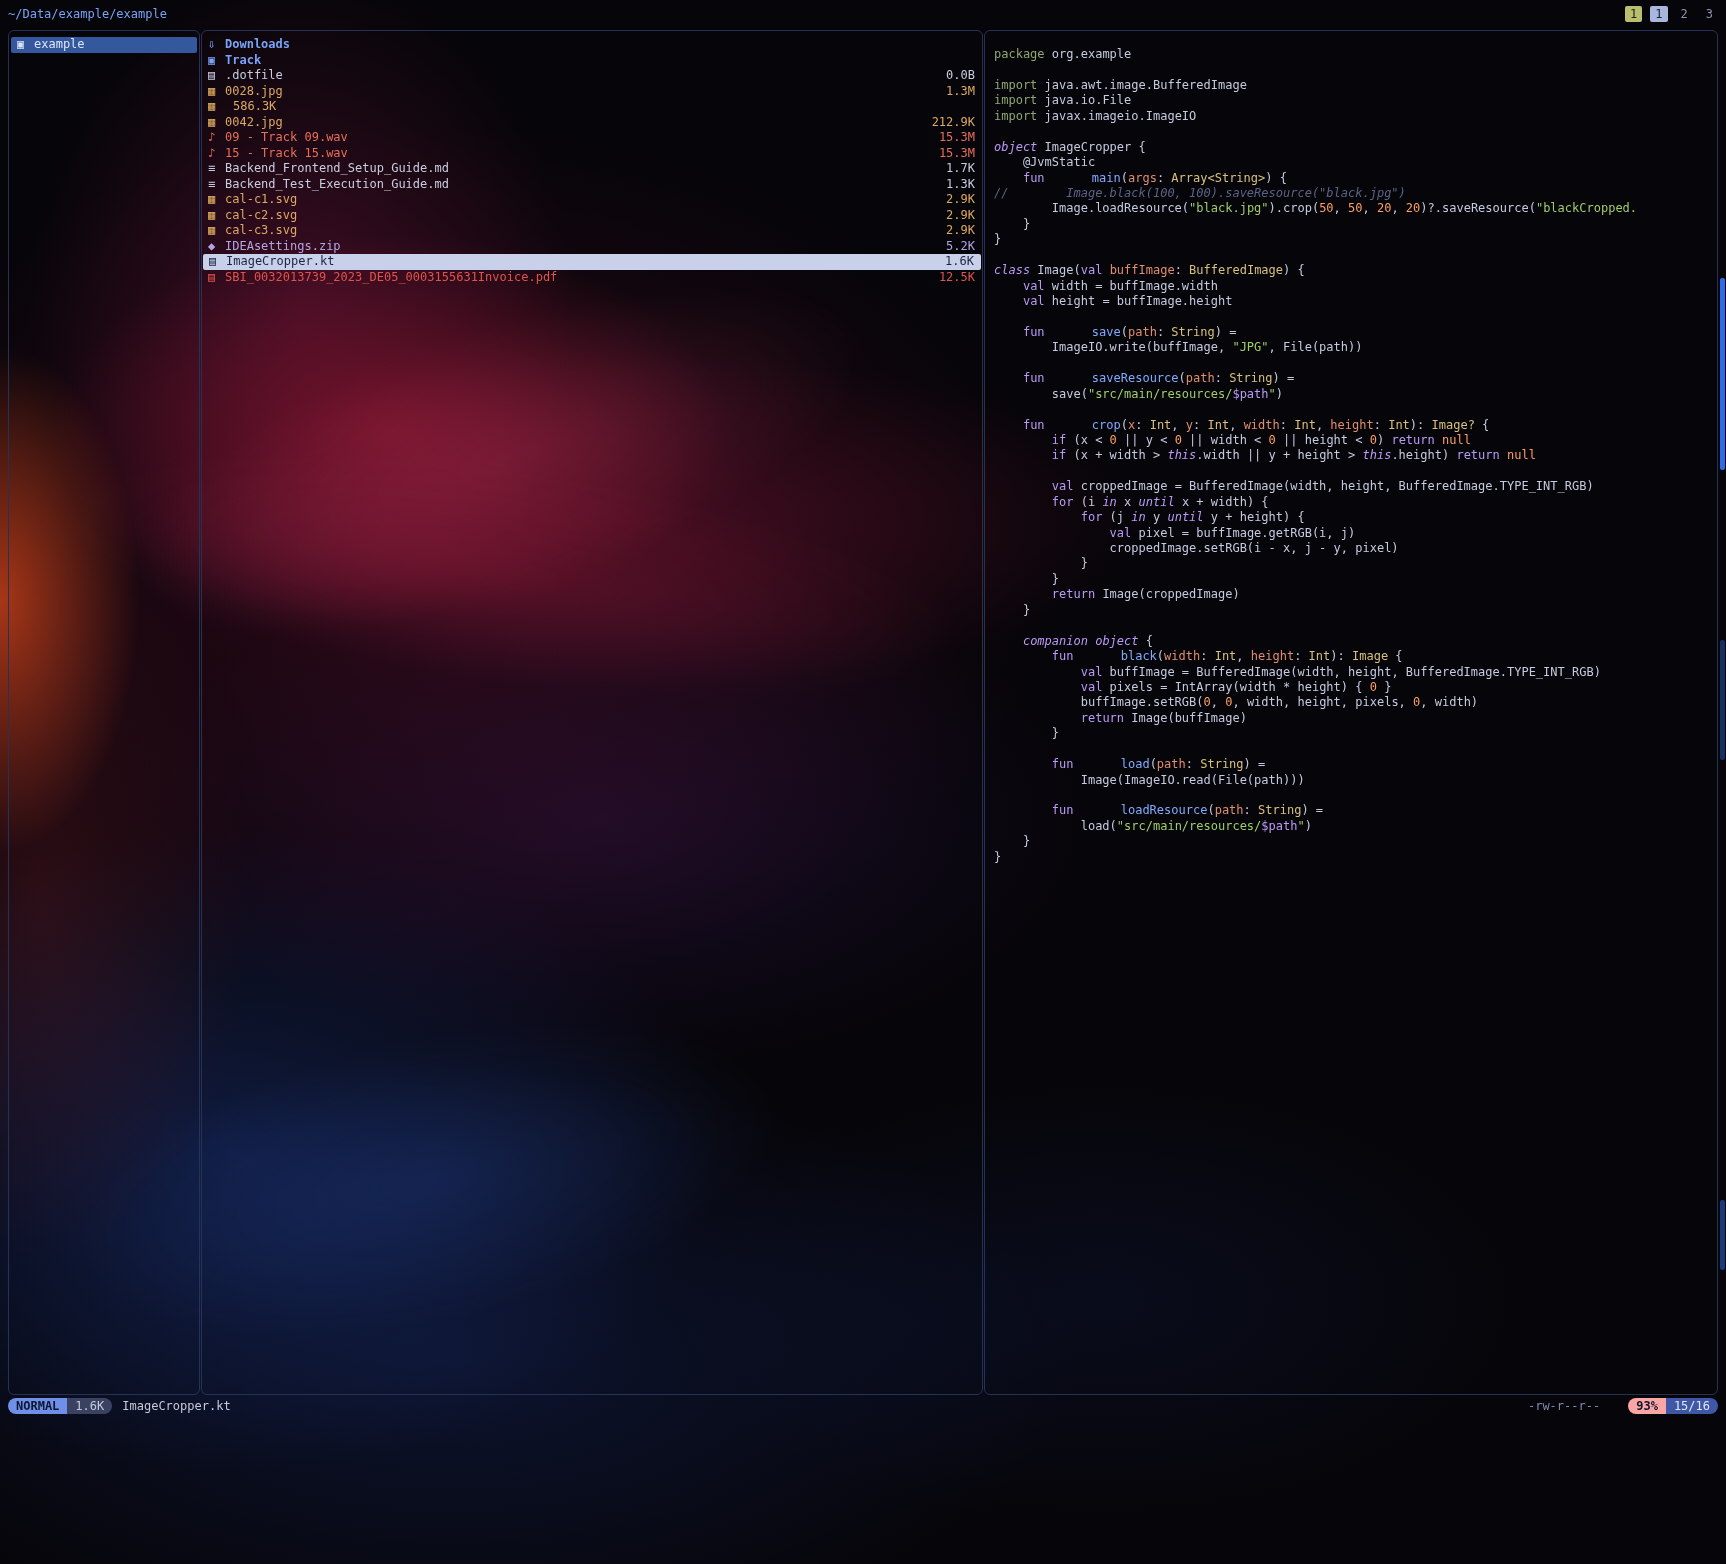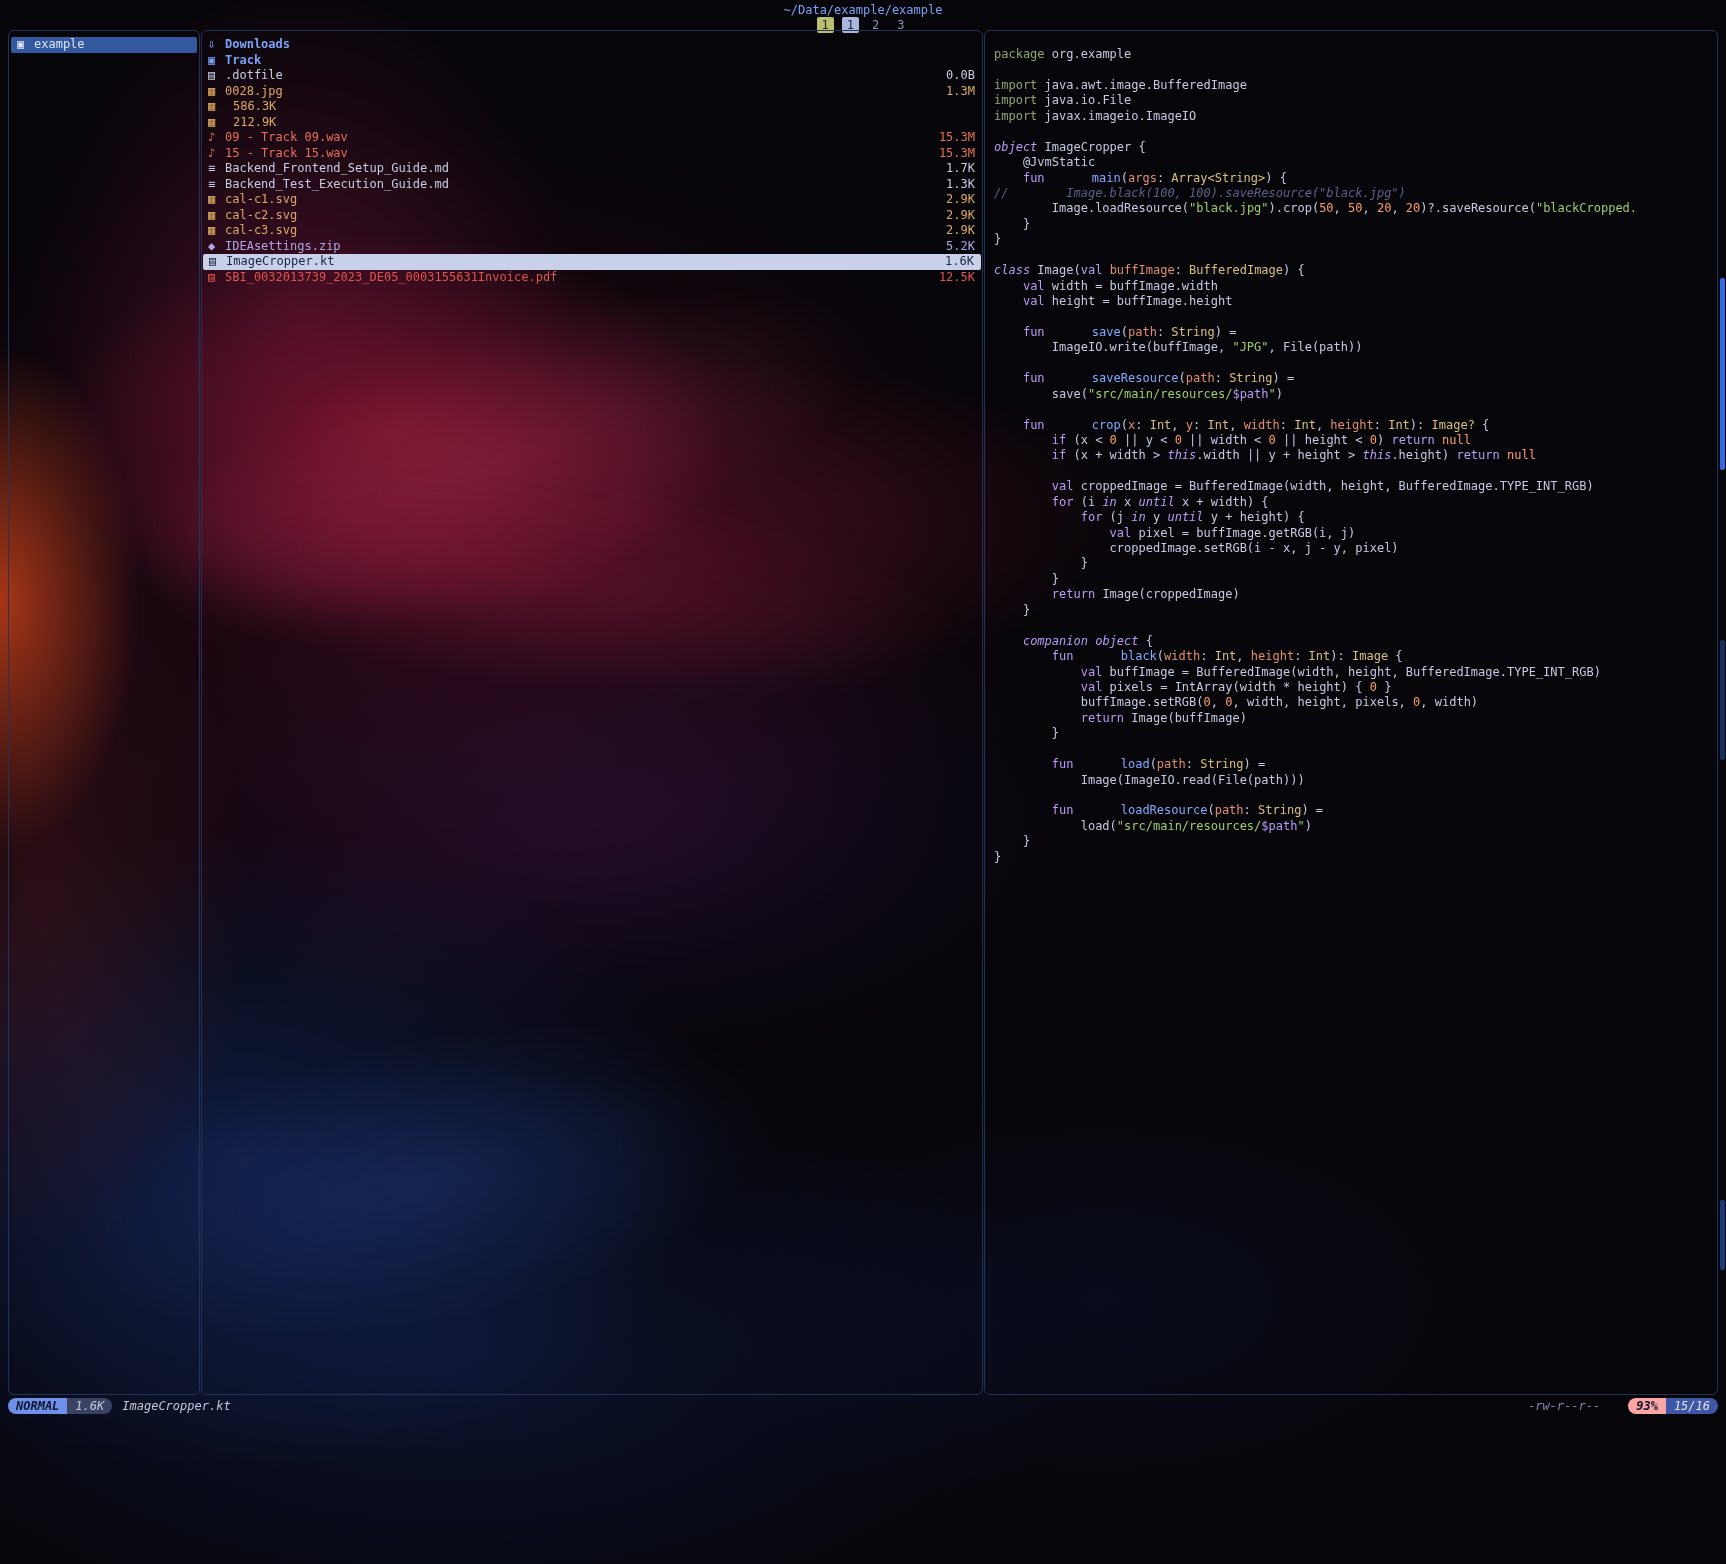--- a/index.html
+++ b/index.html
@@ -20,21 +20,21 @@
       #060509;}
   .swirl{position:absolute;filter:blur(7px);pointer-events:none;}
   .swirl1{left:120px;top:330px;width:760px;height:260px;transform:rotate(-18deg);
     background:radial-gradient(closest-side, rgba(195,55,95,0.26), transparent);}
   .swirl2{left:50px;top:470px;width:920px;height:210px;transform:rotate(8deg);
     background:radial-gradient(closest-side, rgba(155,28,62,0.30), transparent);}
   .swirl3{left:70px;top:1040px;width:720px;height:280px;transform:rotate(-12deg);
     background:radial-gradient(closest-side, rgba(45,85,185,0.22), transparent);}
   
   .topbar{position:absolute;left:8px;right:8px;top:3px;height:22px;display:flex;
-    justify-content:space-between;align-items:center;flex-direction:column;}
+    justify-content:space-between;align-items:center;}
   .path{color:#7aa2f7;}
   .tabs{display:flex;gap:8px;align-items:center;}
   .tab{padding:0 5px;border-radius:2px;line-height:16px;}
   .tab.active-alt{background:#b9bf6f;color:#23260f;}
   .tab.active{background:#a9b6dd;color:#16203c;}
   .tab.plain{color:#8b93ad;}
   .panes{position:absolute;left:8px;top:30px;width:1710px;height:1365px;display:flex;gap:1px;}
   .pane{border:1px solid #263255;border-radius:6px;box-sizing:border-box;overflow:hidden;}
   .pane-parent{width:192px;padding:6px 0;}
   .pane-files{width:782px;padding:6px 0;}
@@ -55,21 +55,21 @@
   .prow{background:#33589e;color:#dde4fb;margin:0 2px;border-radius:2px;}
   
   .cline{height:15.45px;line-height:15.45px;white-space:pre;}
   .tk-p{color:#c5cae0;} .tk-pk{color:#8fa772;} .tk-kw{color:#bb9af7;}
   .tk-kwi{color:#bb9af7;font-style:italic;} .tk-fn{color:#82aaff;margin-left:40px;}
   .tk-pr{color:#e08e6d;} .tk-ty{color:#d8c07c;} .tk-st{color:#9ece6a;}
   .tk-nu{color:#ff9e64;} .tk-nul{color:#ff9e64;}
   .tk-cm{color:#5b6387;font-style:italic;} .tk-itp{color:#bb9af7;}
   
   .statusbar{position:absolute;left:8px;right:8px;top:1397px;height:17px;display:flex;
-    justify-content:space-between;align-items:center;font-style:italic;}
+    justify-content:space-between;align-items:center;}
   .sb-left,.sb-right{display:flex;align-items:center;}
   .chip{padding:0 8px;line-height:16px;}
   .chip-mode{background:#6f8fe8;color:#0e1630;font-weight:bold;border-radius:8px 0 0 8px;}
   .chip-size{background:#3a4262;color:#c5cada;border-radius:0 8px 8px 0;}
   .sb-filename{margin-left:10px;color:#c5cada;}
   .sb-perms{color:#7f8ab0;margin-right:28px;}
   .chip-percent{background:#fca5a5;color:#0e1630;font-weight:bold;border-radius:8px 0 0 8px;}
   .chip-pos{background:#3e57a6;color:#e2e7f7;border-radius:0 8px 8px 0;}
   
   .scrollbar-seg{position:absolute;right:1px;width:5px;border-radius:2px;}
@@ -101,21 +101,21 @@
       <span class="ficon">▣</span>
       <span class="fname">example</span>
     </div>
   </section>
   <section class="pane pane-files" id="file-list">
       <div class="frow type-folder"><span class="ficon">⇩</span><span class="fname">Downloads</span><span class="fsize"></span></div>
       <div class="frow type-folder"><span class="ficon">▣</span><span class="fname">Track</span><span class="fsize"></span></div>
       <div class="frow type-plain"><span class="ficon">▤</span><span class="fname">.dotfile</span><span class="fsize">0.0B</span></div>
       <div class="frow type-image"><span class="ficon">▦</span><span class="fname">0028.jpg</span><span class="fsize">1.3M</span></div>
       <div class="frow type-image"><span class="ficon">▦</span><span class="fsize">586.3K</span></div>
-      <div class="frow type-image"><span class="ficon">▦</span><span class="fsize">212.9K</span></div>
+      <div class="frow type-image"><span class="ficon">▦</span><span class="fname">0042.jpg</span><span class="fsize">212.9K</span></div>
       <div class="frow type-audio"><span class="ficon">♪</span><span class="fname">09 - Track 09.wav</span><span class="fsize">15.3M</span></div>
       <div class="frow type-audio"><span class="ficon">♪</span><span class="fname">15 - Track 15.wav</span><span class="fsize">15.3M</span></div>
       <div class="frow type-plain"><span class="ficon">≡</span><span class="fname">Backend_Frontend_Setup_Guide.md</span><span class="fsize">1.7K</span></div>
       <div class="frow type-plain"><span class="ficon">≡</span><span class="fname">Backend_Test_Execution_Guide.md</span><span class="fsize">1.3K</span></div>
       <div class="frow type-image"><span class="ficon">▦</span><span class="fname">cal-c1.svg</span><span class="fsize">2.9K</span></div>
       <div class="frow type-image"><span class="ficon">▦</span><span class="fname">cal-c2.svg</span><span class="fsize">2.9K</span></div>
       <div class="frow type-image"><span class="ficon">▦</span><span class="fname">cal-c3.svg</span><span class="fsize">2.9K</span></div>
       <div class="frow type-archive"><span class="ficon">◆</span><span class="fname">IDEAsettings.zip</span><span class="fsize">5.2K</span></div>
       <div class="frow type-plain selected"><span class="ficon">▤</span><span class="fname">ImageCropper.kt</span><span class="fsize">1.6K</span></div>
       <div class="frow type-pdf"><span class="ficon">▤</span><span class="fname">SBI_0032013739_2023_DE05_0003155631Invoice.pdf</span><span class="fsize">12.5K</span></div>

